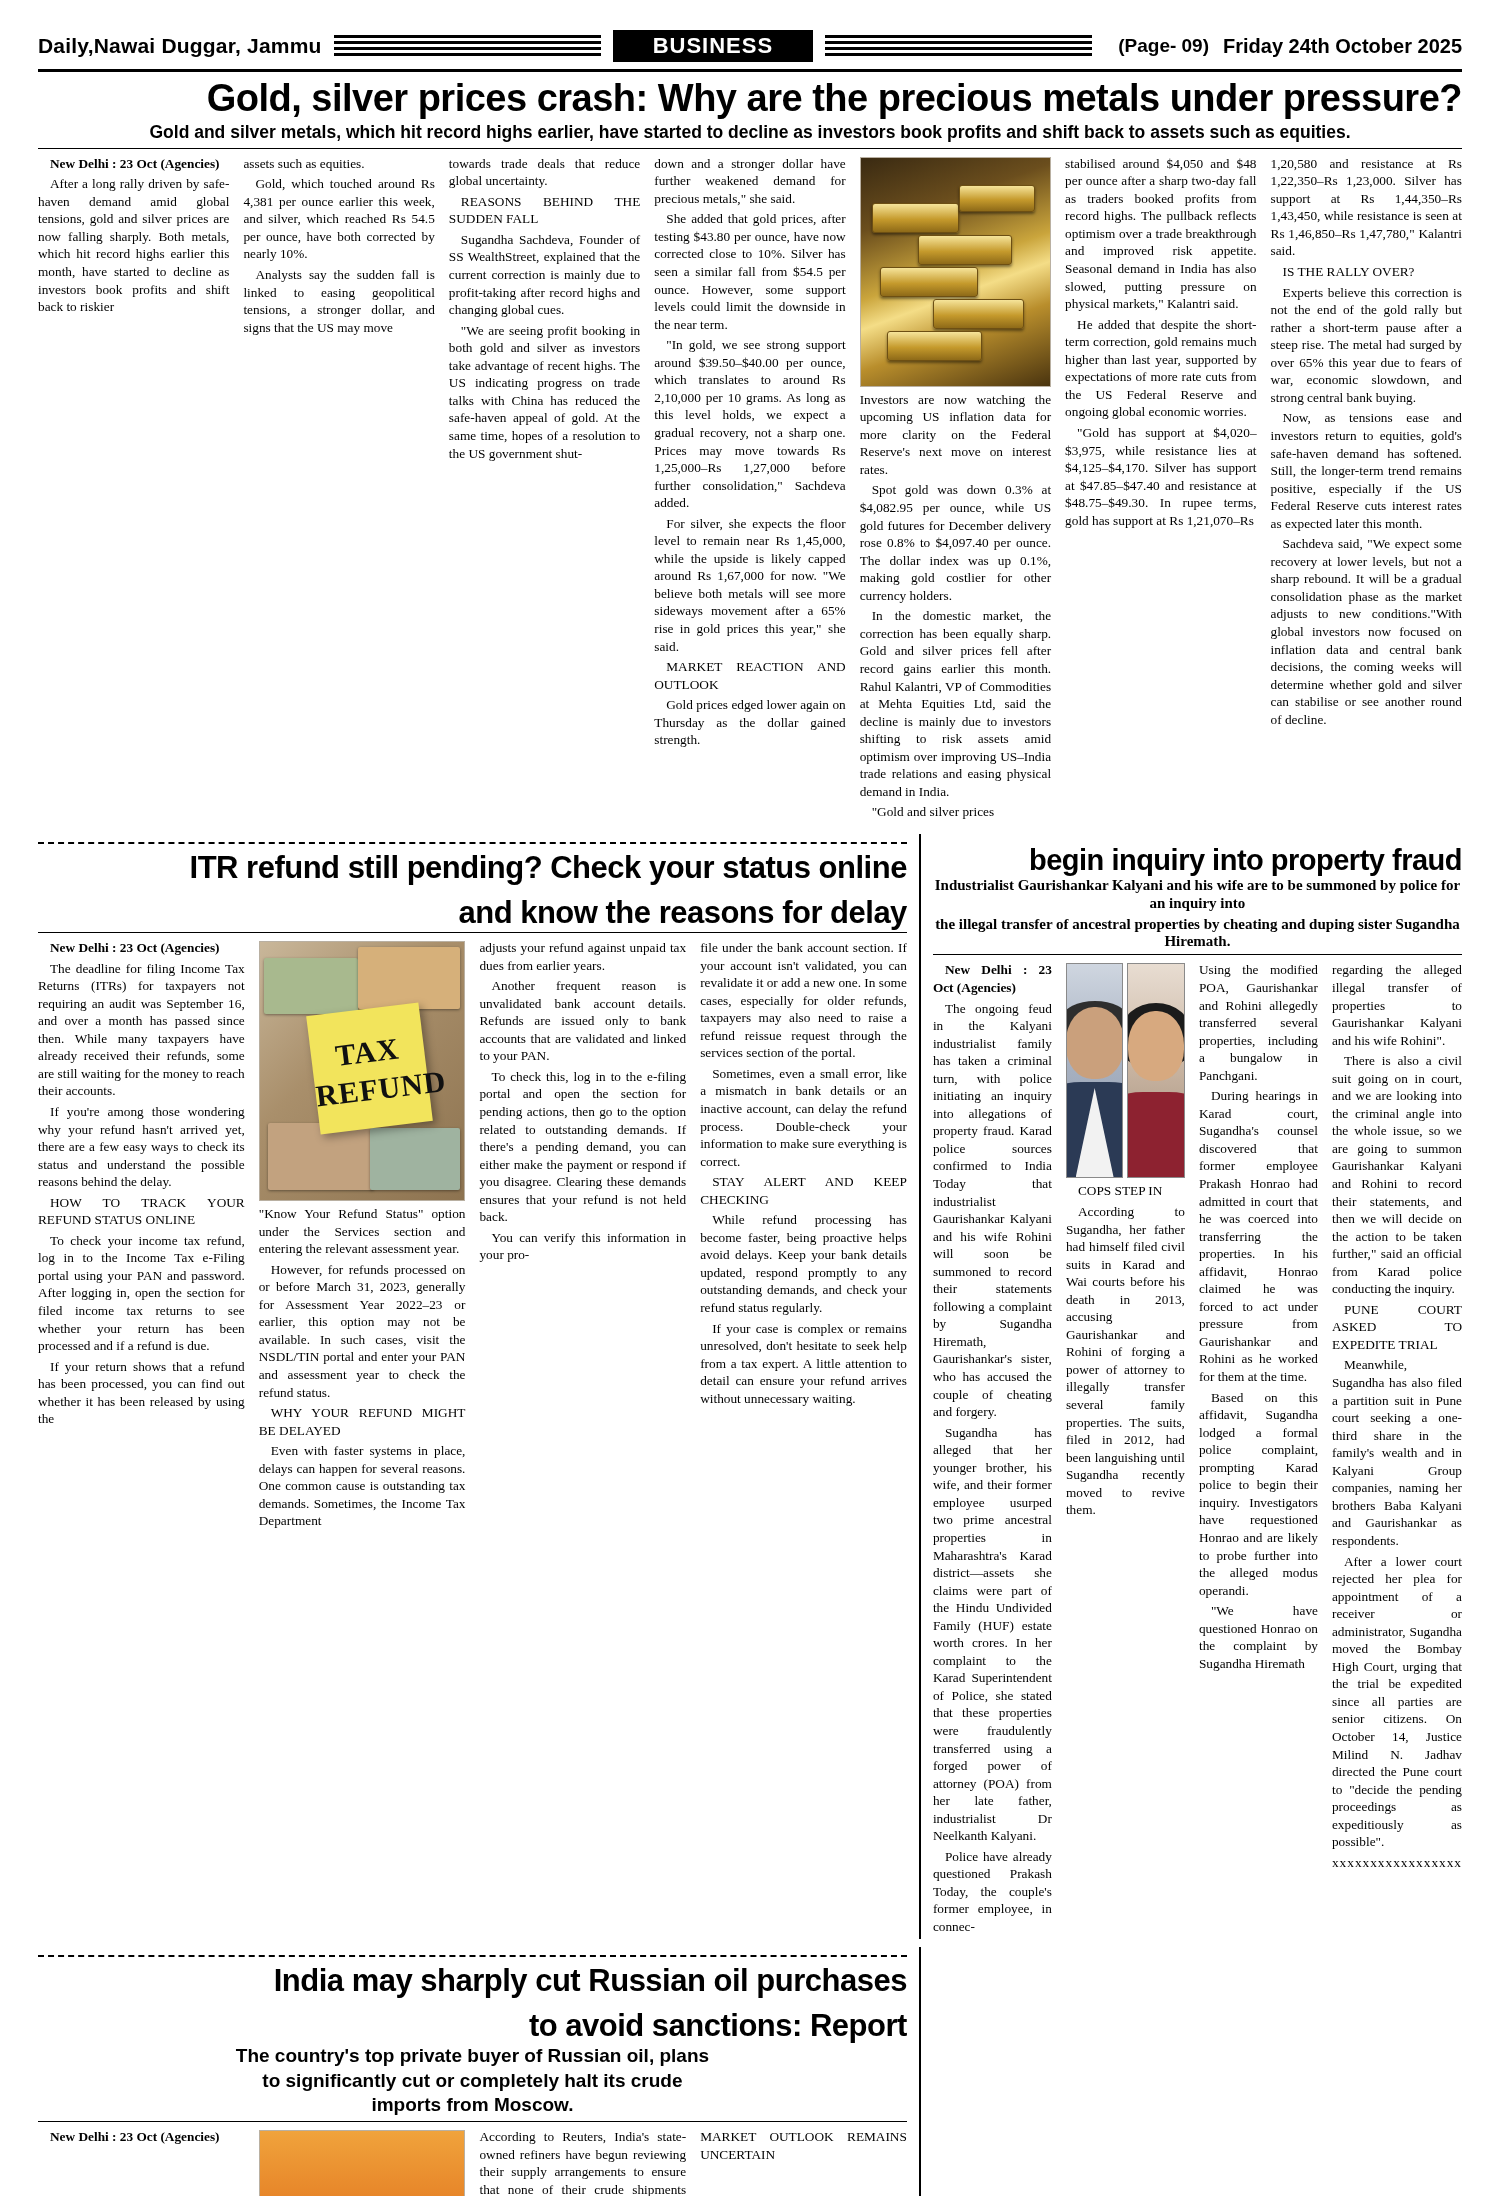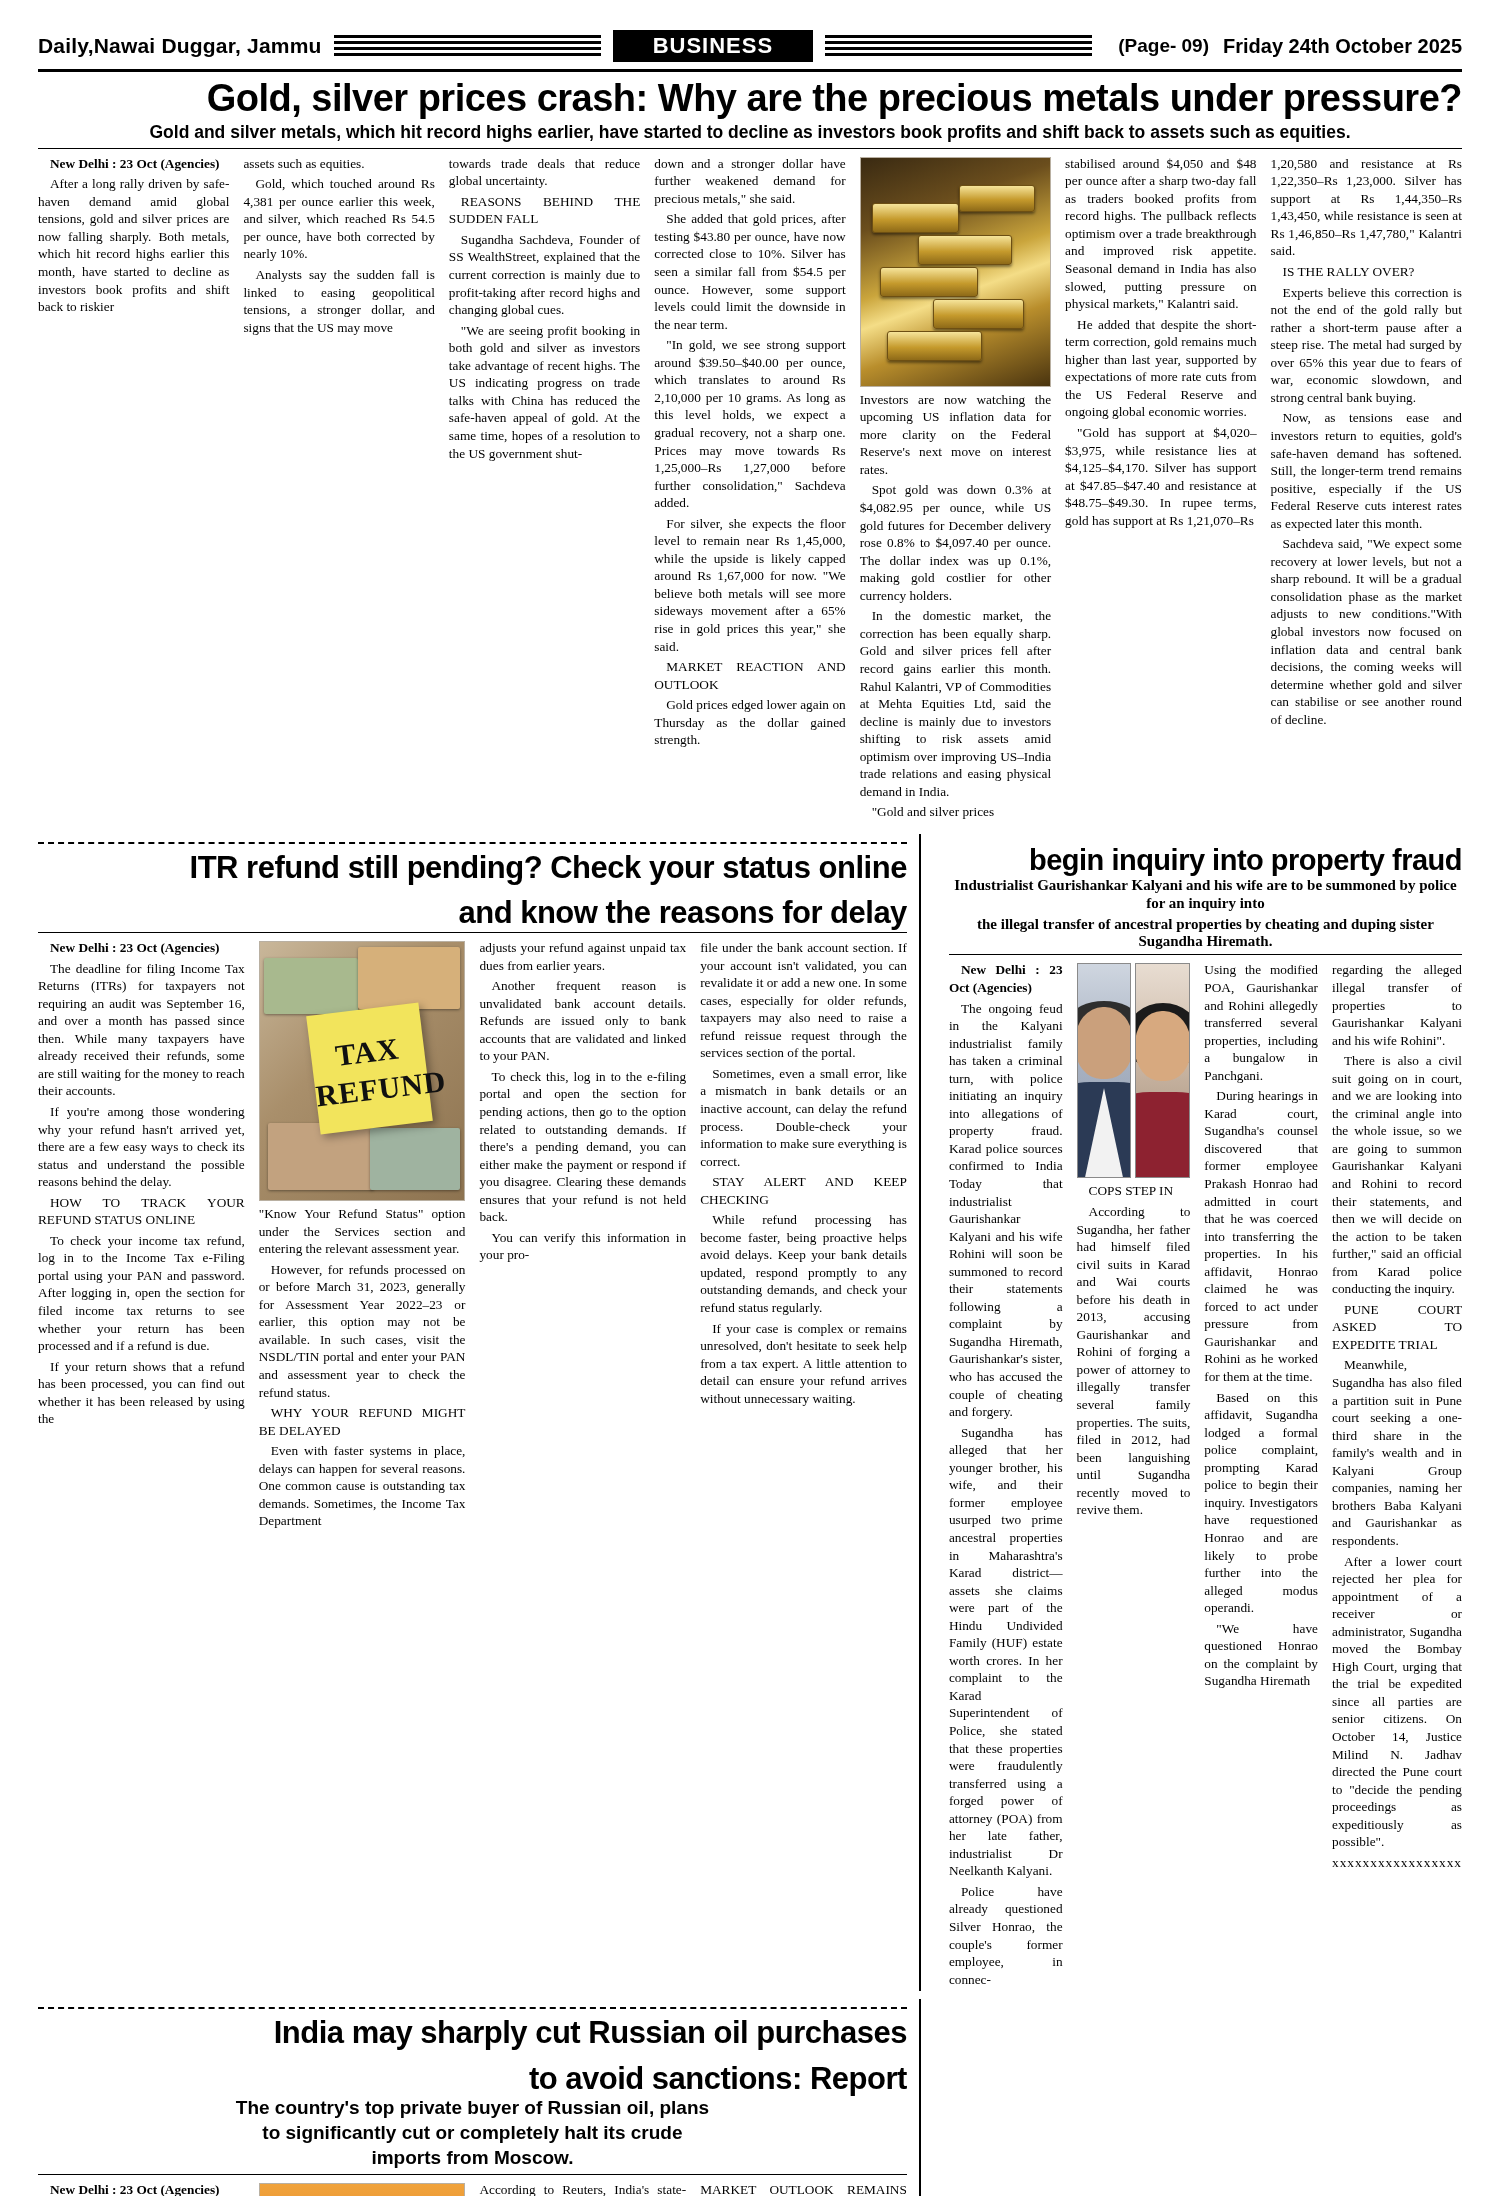--- a/index.html
+++ b/index.html
@@ -159,21 +159,21 @@
     </div>
     <div class="col">
       <p class="noind">1,20,580 and resistance at Rs 1,22,350–Rs 1,23,000. Silver has support at Rs 1,44,350–Rs 1,43,450, while resistance is seen at Rs 1,46,850–Rs 1,47,780," Kalantri said.</p>
       <p class="subhead">IS THE RALLY OVER?</p>
       <p>Experts believe this correction is not the end of the gold rally but rather a short-term pause after a steep rise. The metal had surged by over 65% this year due to fears of war, economic slowdown, and strong central bank buying.</p>
       <p>Now, as tensions ease and investors return to equities, gold's safe-haven demand has softened. Still, the longer-term trend remains positive, especially if the US Federal Reserve cuts interest rates as expected later this month.</p>
       <p>Sachdeva said, "We expect some recovery at lower levels, but not a sharp rebound. It will be a gradual consolidation phase as the market adjusts to new conditions."With global investors now focused on inflation data and central bank decisions, the coming weeks will determine whether gold and silver can stabilise or see another round of decline.</p>
     </div>
   </div>
 
-  <div style="display:flex; gap:28px; margin-top:10px;">
+  <div style="display:flex; gap:12px; margin-top:10px;">
 
     <div style="flex:0 0 62%; border-right:2px solid #000; padding-right:12px;">
       <div class="dash"></div>
       <div class="headline h-sec">ITR refund still pending? Check your status online</div>
       <div class="headline h-sec" style="margin-top:14px;">and know the reasons for delay</div>
       <div class="rule-thin"></div>
 
       <div class="cols">
         <div class="col">
           <p class="dateline">New Delhi : 23 Oct (Agencies)</p>
@@ -221,21 +221,21 @@
       <div class="headline h-sec2" style="margin-top:12px;">begin inquiry into property fraud</div>
       <div class="sub-ital">Industrialist Gaurishankar Kalyani and his wife are to be summoned by police for an inquiry into</div>
       <div class="sub-ital">the illegal transfer of ancestral properties by cheating and duping sister Sugandha Hiremath.</div>
       <div class="rule-thin"></div>
 
       <div class="cols">
         <div class="col">
           <p class="dateline">New Delhi : 23 Oct (Agencies)</p>
           <p>The ongoing feud in the Kalyani industrialist family has taken a criminal turn, with police initiating an inquiry into allegations of property fraud. Karad police sources confirmed to India Today that industrialist Gaurishankar Kalyani and his wife Rohini will soon be summoned to record their statements following a complaint by Sugandha Hiremath, Gaurishankar's sister, who has accused the couple of cheating and forgery.</p>
           <p>Sugandha has alleged that her younger brother, his wife, and their former employee usurped two prime ancestral properties in Maharashtra's Karad district—assets she claims were part of the Hindu Undivided Family (HUF) estate worth crores. In her complaint to the Karad Superintendent of Police, she stated that these properties were fraudulently transferred using a forged power of attorney (POA) from her late father, industrialist Dr Neelkanth Kalyani.</p>
-          <p>Police have already questioned Silver Honrao, the couple's former employee, in connec-</p>
+          <p>Police have already questioned Prakash Today, the couple's former employee, in connec-</p>
         </div>
         <div class="col">
           <div class="portrait-pair imgwrap">
             <div class="portrait p-man">
               <div class="hair"></div>
                 <div class="head"></div>
                 <div class="torso"></div>
                 <div class="shirt"></div>
             </div>
             <div class="portrait p-woman">

